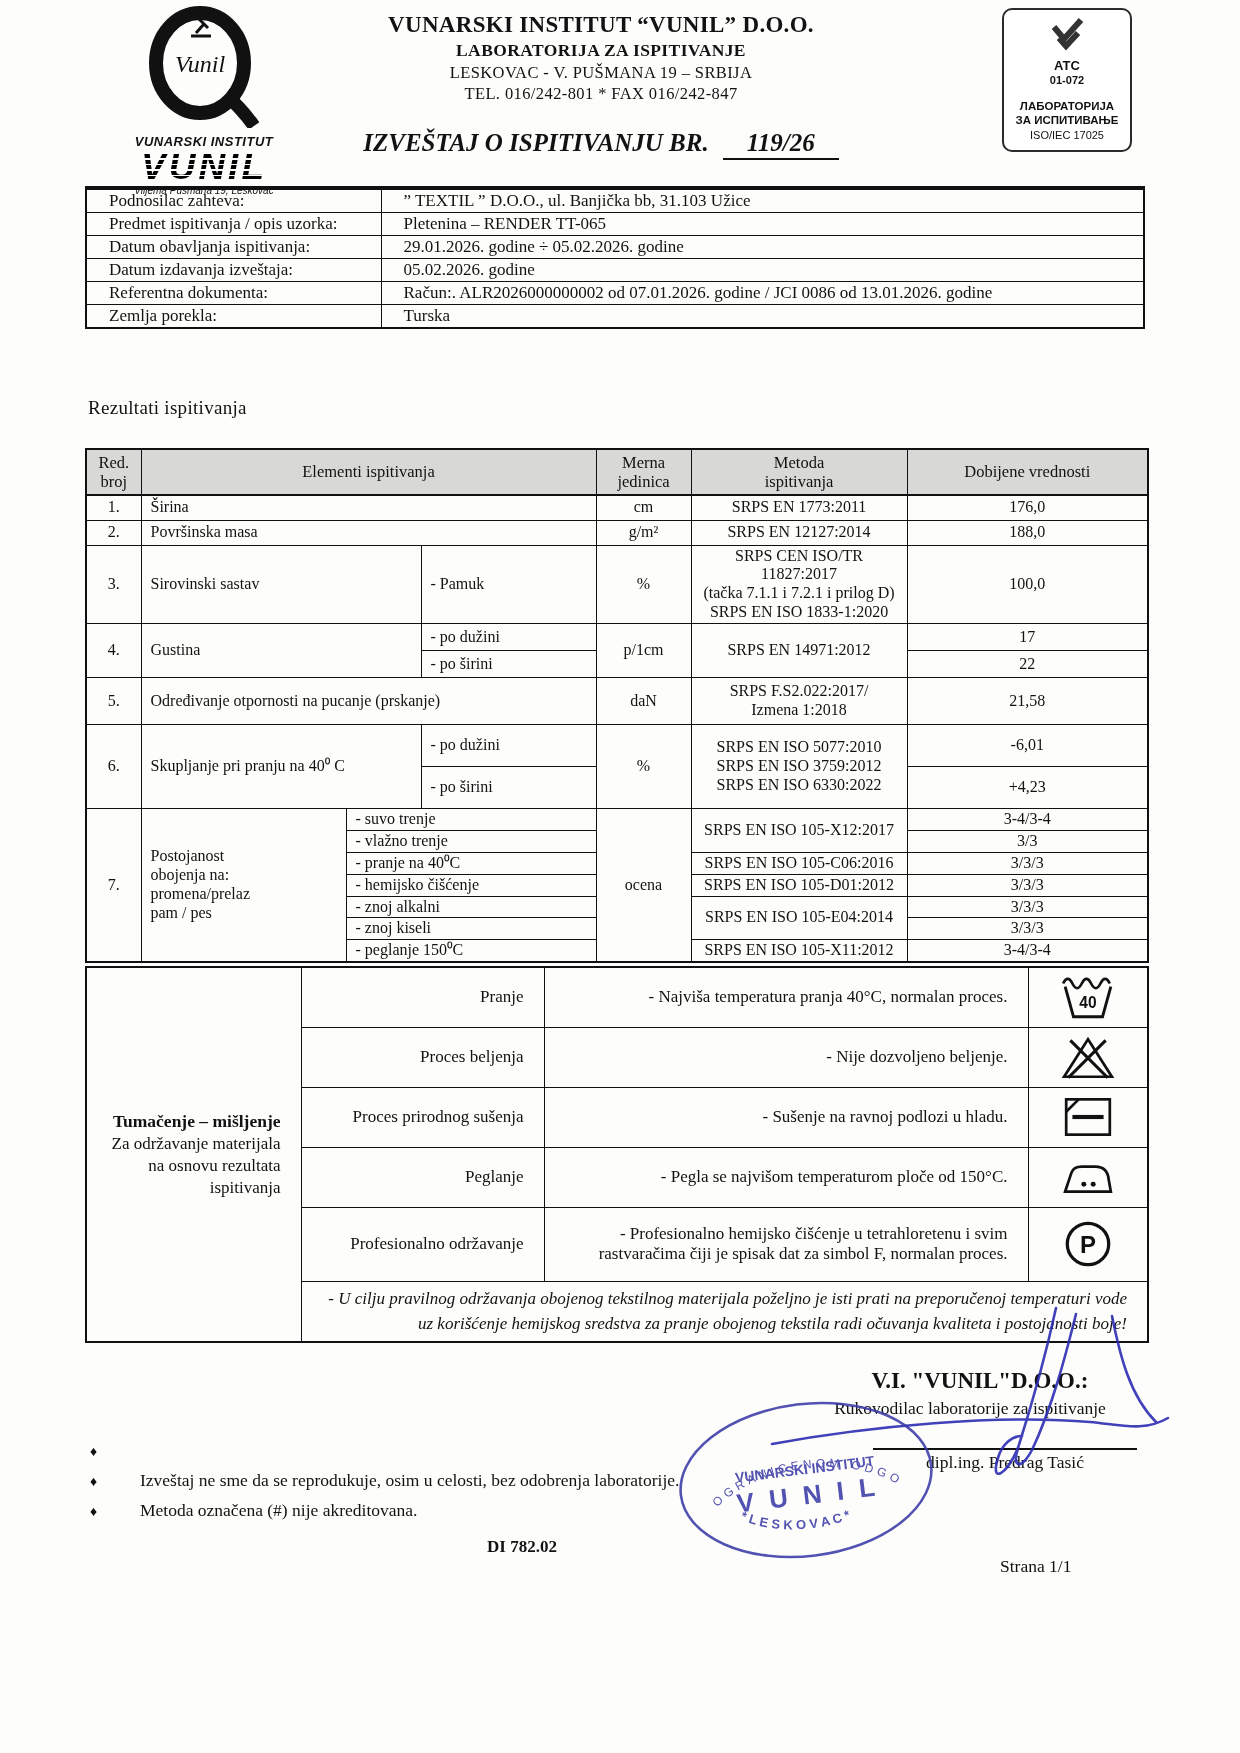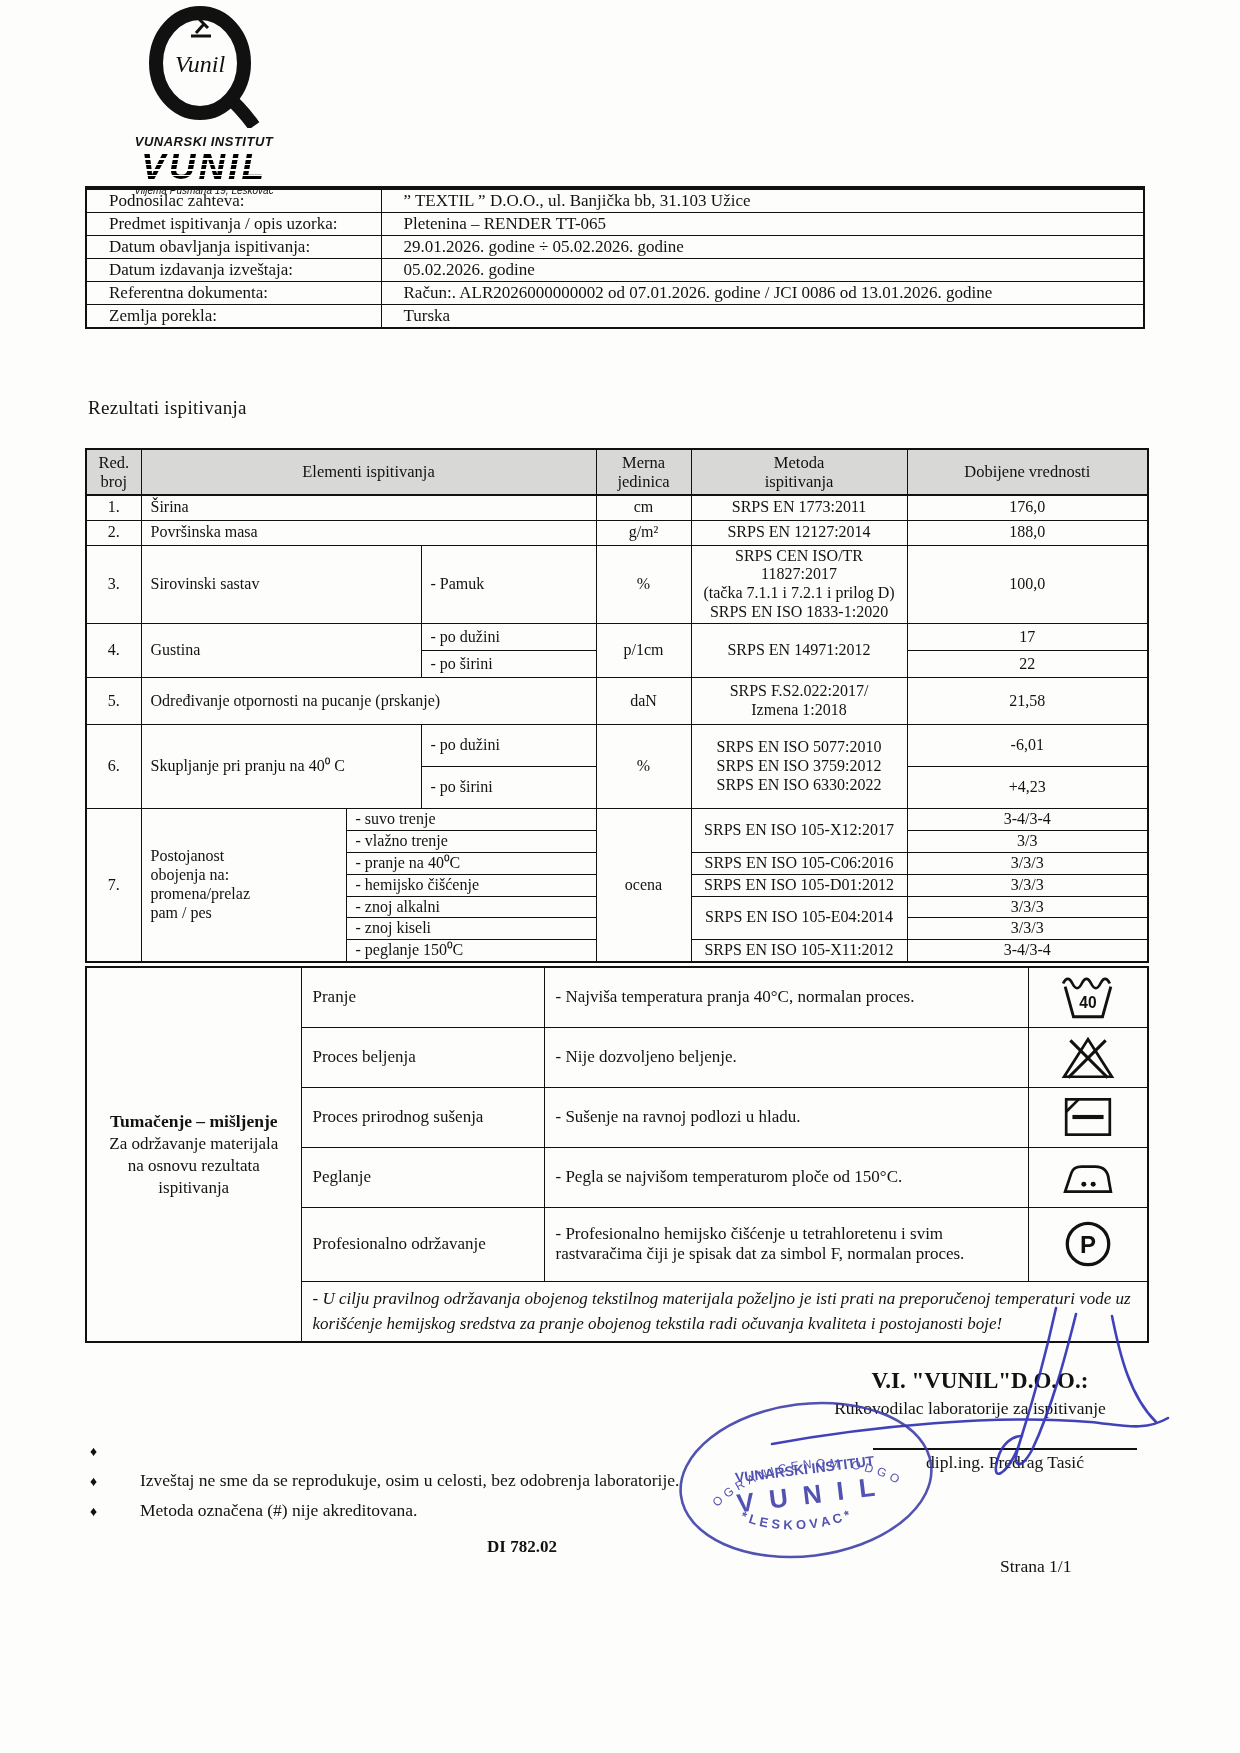--- a/index.html
+++ b/index.html
@@ -42,21 +42,21 @@
   .ml { white-space:pre-line; }
   .lt { text-align:left !important; padding-left:9px !important;margin-left:40px; }
   .h25 td { height:25px; }
   .h60 td { height:64px; }
   .h27 td { height:27px; }
   .h46 td { height:47px; }
   .h42 td { height:42px; }
   .h19 td { height:19.5px; }
 
   table.care { border-collapse:collapse; border:2.5px solid #111; width:1062px; table-layout:fixed; margin-top:3px; }
-  table.care td { border:1.3px solid #111; font-size:17px; vertical-align:middle; padding:4px 11px; }
+  table.care td { border:1.3px solid #111; font-size:17px; vertical-align:middle; padding:4px 20px;text-align:right; }
   td.tum { text-align:center; line-height:1.3; }
   .tum-b { font-weight:bold; font-size:17.5px; }
   td.clabel { padding-left:12px; height:60px; }
   td.cdesc { padding-left:16px; }
   td.csym { text-align:center; }
   td.note { font-style:italic; font-size:17.5px; line-height:1.5; padding:12px 24px 16px 28px; border-top:2px solid #111; }
   .care svg { display:block; margin:0 auto; }
 
   
   .f-company { position:absolute; left:800px; top:1368px; width:360px; text-align:center; font-weight:bold; font-size:23px; }
@@ -85,21 +85,41 @@
           <path d="M58,18 L50,27"></path>
           <path d="M45,30 h20"></path>
       </g>
       <text x="54" y="66" text-anchor="middle" font-family="Liberation Serif, serif" font-style="italic" font-size="24" fill="#111">Vunil</text>
     </svg>
     <div class="logo-inst">VUNARSKI INSTITUT</div>
     <div class="logo-word">VUNIL</div>
     <div class="logo-addr">Viljema Pušmana 19, Leskovac</div>
   </div>
 
-
+  <div class="center-block">
+    <div class="org">VUNARSKI INSTITUT “VUNIL” D.O.O.</div>
+    <div class="lab">LABORATORIJA ZA ISPITIVANJE</div>
+    <div class="addr">LESKOVAC - V. PUŠMANA 19 – SRBIJA</div>
+    <div class="tel">TEL. 016/242-801 * FAX  016/242-847</div>
+    <div class="report-line">
+      <span>IZVEŠTAJ O ISPITIVANJU BR.</span><span class="report-no">119/26</span>
+    </div>
+  </div>
+
+  <div class="badge">
+    <svg width="40" height="34" viewBox="0 0 40 34">
+      <path d="M7,9 L17,21 L34,2" stroke="#333" stroke-width="6" fill="none"></path>
+      <path d="M12,20 L19,28 L31,15" stroke="#333" stroke-width="6" fill="none"></path>
+    </svg>
+    <div class="badge-acr">ATC</div>
+    <div class="badge-code">01-072</div>
+    <div class="badge-lab ml">ЛАБОРАТОРИЈА
+ЗА ИСПИТИВАЊЕ</div>
+    <div class="badge-std">ISO/IEC 17025</div>
+  </div>
 
   <table class="info">
     <tbody>
       <tr>
           <td class="lbl">Podnosilac zahteva:</td>
           <td>” TEXTIL ” D.O.O., ul. Banjička bb, 31.103 Užice</td>
         </tr>
       <tr>
           <td class="lbl">Predmet ispitivanja / opis uzorka:</td>
           <td>Pletenina – RENDER TT-065</td>

